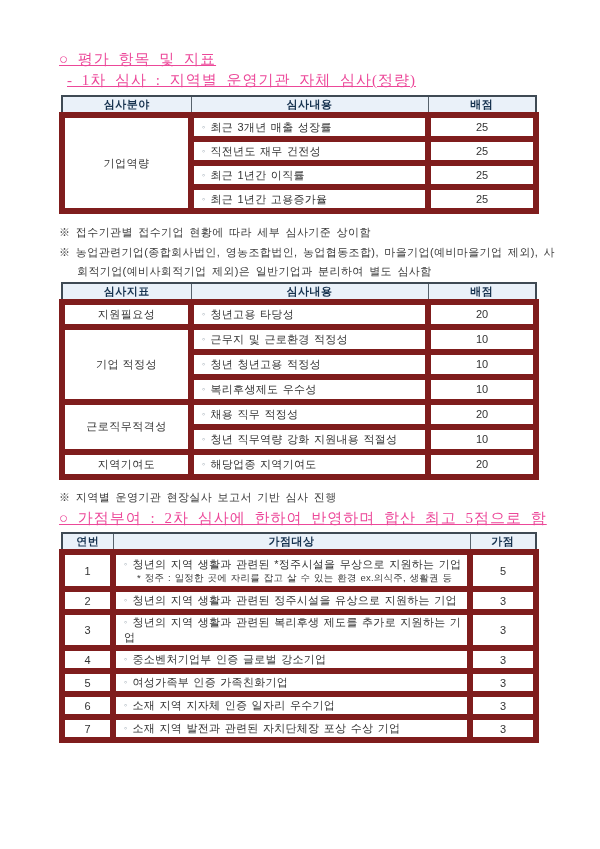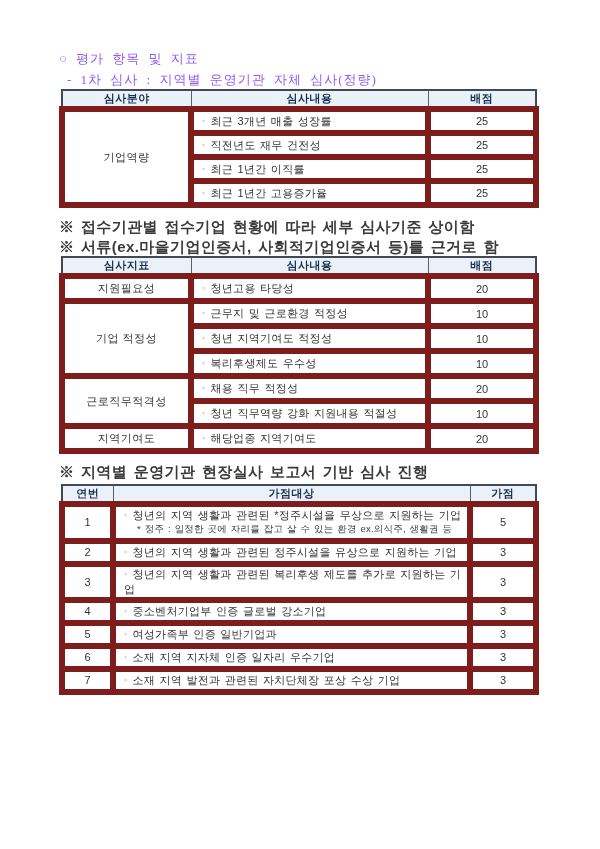--- a/index.html
+++ b/index.html
@@ -8,26 +8,26 @@
     position:relative; width:600px; height:849px; background:#ffffff;
     overflow:hidden;
     font-family:"Liberation Sans", sans-serif;
     color:#2f2f2f;
   }
   .doc { padding:50px 0 0 59px; width:541px; }
 
   
   .hline {
     font-family:"Liberation Serif", serif;
-    font-size:13px; color:#8b5cf6; letter-spacing:1px; word-spacing:4px;
-    line-height:18px; white-space:nowrap;
+    font-size:15px; color:#ec4899; letter-spacing:1px; word-spacing:4px;
+    line-height:18px; white-space:nowrap;text-decoration:underline;
   }
   .hline.indent { padding-left:8px; }
   .h1 { margin-bottom:3px; }
-  .sub1 { }
+  .sub1 { margin-bottom:6px; }
   .sub2 { margin-top:4px; margin-bottom:5px; }
   .h2 { margin-top:2px; margin-bottom:5px; }
 
   
   table {
     width:474px; border-collapse:collapse; table-layout:fixed;
     border:2px solid #3f4a54;
     font-size:11px; color:#333;
   }
   th {
@@ -48,21 +48,21 @@
   #t3 td.no { text-align:center; }
   .subnote {
     font-size:9.5px; color:#3c3c3c; letter-spacing:0.2px;
     padding-left:13px; margin-top:1px; line-height:12px;
   }
   .line1 { line-height:13px; }
 
   
   .notes { margin-top:9px; }
   .note {
-    font-weight:bold; font-size:15px; color:#3a3a3a;
+    font-weight:normal; font-size:11px; color:#3a3a3a;
     line-height:19.5px; letter-spacing:0.4px; word-spacing:2px;
     padding-left:18px; text-indent:-18px; width:500px;
   }
   .note.single { margin-top:8px; margin-bottom:2px; }
 </style>
 </head>
 <body>
 
 <div class="page">
   <div class="doc">
@@ -99,21 +99,21 @@
         </tr>
         <tr>
           <td class="content"><span class="bullet">◦</span><span>최근 1년간 고용증가율</span></td>
           <td class="score">25</td>
         </tr>
       </tbody>
     </table>
 
     <div class="notes">
       <div class="note">※ 접수기관별 접수기업 현황에 따라 세부 심사기준 상이함</div>
-      <div class="note">※ 서류(ex.마을기업인증서, 사회적기업인증서 등)를 근거로 함</div>
+      <div class="note">※ 농업관련기업(종합회사법인, 영농조합법인, 농업협동조합), 마을기업(예비마을기업 제외), 사회적기업(예비사회적기업 제외)은 일반기업과 분리하여 별도 심사함</div>
     </div>
 
 
     <table id="t2">
       <colgroup>
           <col style="width:129px">
           <col style="width:237px">
           <col style="width:108px">
         </colgroup>
       <thead>
@@ -128,21 +128,21 @@
           <td class="group">지원필요성</td>
           <td class="content"><span class="bullet">◦</span><span>청년고용 타당성</span></td>
           <td class="score">20</td>
         </tr>
         <tr>
           <td class="group" rowspan="3">기업 적정성</td>
           <td class="content"><span class="bullet">◦</span><span>근무지 및 근로환경 적정성</span></td>
           <td class="score">10</td>
         </tr>
         <tr>
-          <td class="content"><span class="bullet">◦</span><span>청년 지역기여도 적정성</span></td>
+          <td class="content"><span class="bullet">◦</span><span>청년 청년고용 적정성</span></td>
           <td class="score">10</td>
         </tr>
         <tr>
           <td class="content"><span class="bullet">◦</span><span>복리후생제도 우수성</span></td>
           <td class="score">10</td>
         </tr>
         <tr>
           <td class="group" rowspan="2">근로직무적격성</td>
           <td class="content"><span class="bullet">◦</span><span>채용 직무 적정성</span></td>
           <td class="score">20</td>
@@ -154,20 +154,21 @@
         <tr>
           <td class="group">지역기여도</td>
           <td class="content"><span class="bullet">◦</span><span>해당업종 지역기여도</span></td>
           <td class="score">20</td>
         </tr>
       </tbody>
     </table>
 
     <div class="note single">※ 지역별 운영기관 현장실사 보고서 기반 심사 진행</div>
 
+    <div class="hline h2">○ 가점부여 : 2차 심사에 한하여 반영하며 합산 최고 5점으로 함</div>
 
     <table id="t3">
       <colgroup>
           <col style="width:51px">
           <col style="width:357px">
           <col style="width:66px">
         </colgroup>
       <thead>
         <tr>
           <th>연번</th>
@@ -194,21 +195,21 @@
           <td class="content"><span class="bullet">◦</span><span>청년의 지역 생활과 관련된 복리후생 제도를 추가로 지원하는 기업</span></td>
           <td class="score">3</td>
         </tr>
         <tr>
           <td class="no">4</td>
           <td class="content"><span class="bullet">◦</span><span>중소벤처기업부 인증 글로벌 강소기업</span></td>
           <td class="score">3</td>
         </tr>
         <tr>
           <td class="no">5</td>
-          <td class="content"><span class="bullet">◦</span><span>여성가족부 인증 일반기업과</span></td>
+          <td class="content"><span class="bullet">◦</span><span>여성가족부 인증 가족친화기업</span></td>
           <td class="score">3</td>
         </tr>
         <tr>
           <td class="no">6</td>
           <td class="content"><span class="bullet">◦</span><span>소재 지역 지자체 인증 일자리 우수기업</span></td>
           <td class="score">3</td>
         </tr>
         <tr>
           <td class="no">7</td>
           <td class="content"><span class="bullet">◦</span><span>소재 지역 발전과 관련된 자치단체장 포상 수상 기업</span></td>

